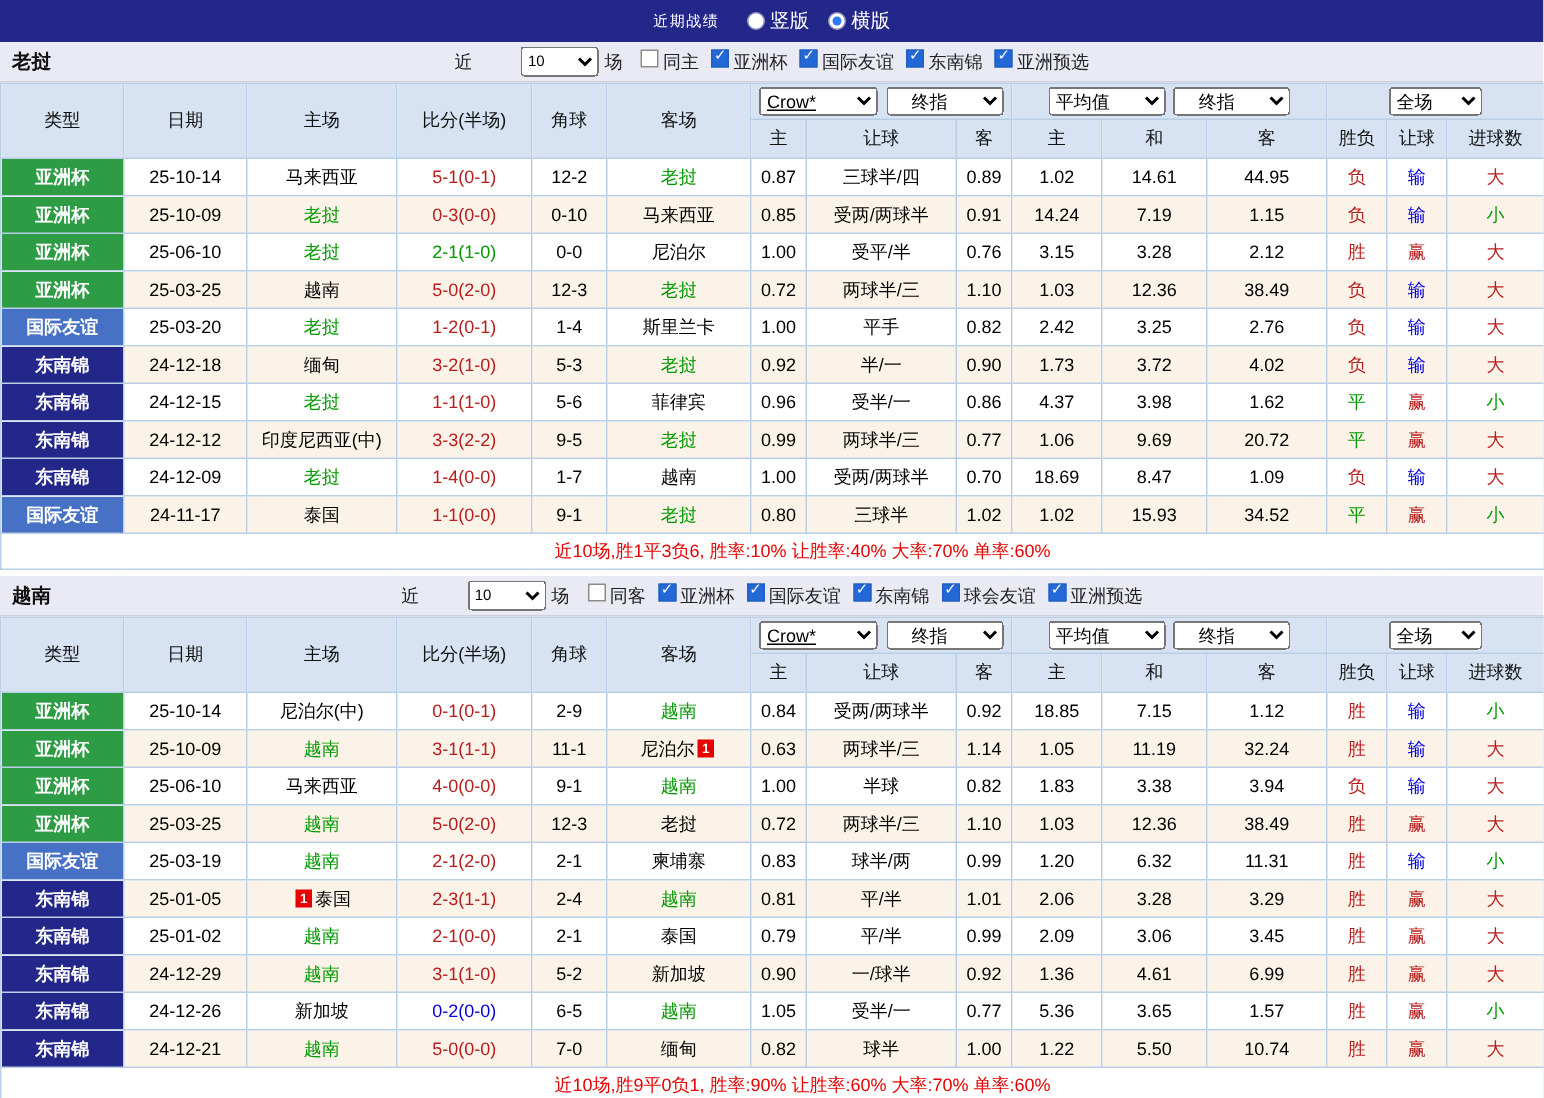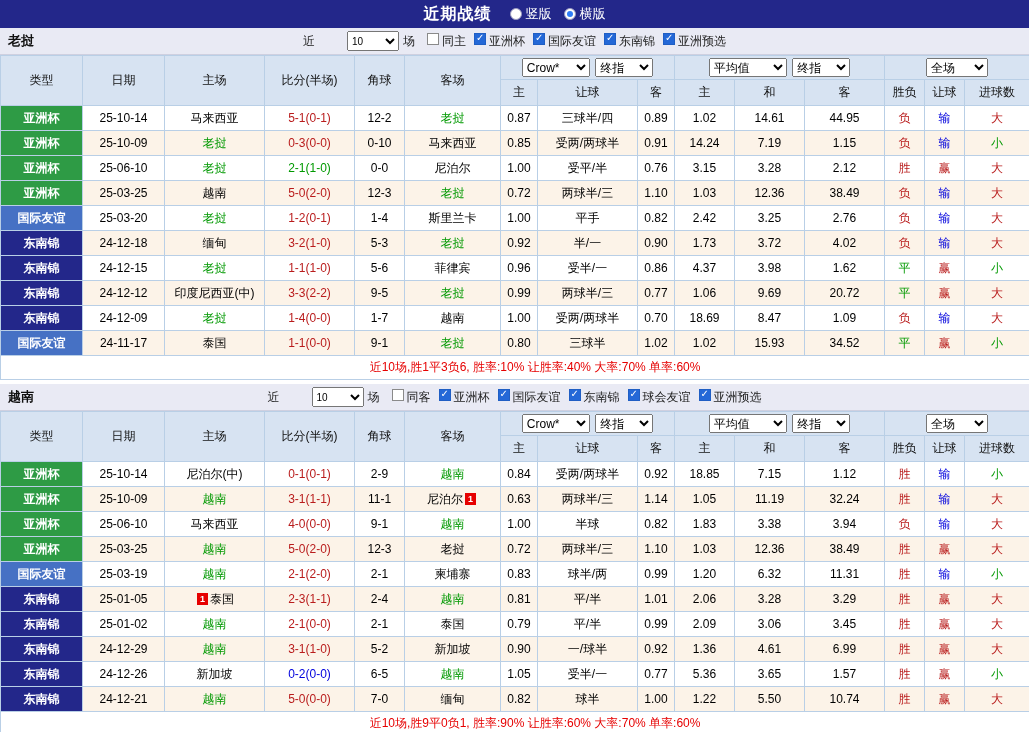--- a/index.html
+++ b/index.html
@@ -9,21 +9,21 @@
     font-family:"Liberation Sans","DejaVu Sans",sans-serif;
     background:#fff;
     -webkit-font-smoothing:antialiased;
   }
   
   .topbar {
     height:28px; background:#23278a; color:#fff;
     display:flex; align-items:center; justify-content:center; gap:18px;
     font-size:13px;
   }
-  .topbar .title { font-weight:bold; font-size:16px; letter-spacing:1px; }
+  .topbar .title { font-weight:normal; font-size:10px; letter-spacing:1px; }
   .radio-group { display:flex; align-items:center; gap:12px; }
   .radio-opt { display:inline-flex; align-items:center; gap:4px; cursor:pointer; }
   .radio {
     width:12px; height:12px; border-radius:50%;
     background:#fff; border:1px solid #9a9ac0; position:relative; display:inline-block;
   }
   .radio.sel::after {
     content:""; position:absolute; left:2px; top:2px; right:2px; bottom:2px;
     border-radius:50%; background:#2f7df6;
   }
@@ -52,22 +52,22 @@
     border-collapse:collapse; table-layout:fixed; width:1029px;
     font-size:12px; text-align:center; color:#000;
   }
   th,td { border:1px solid #b9cfe6; padding:0; overflow:hidden; white-space:nowrap; }
   thead th { background:#d7e3f2; font-weight:normal; color:#111; }
   tr.hr1 th { height:24px; }
   tr.hr2 th { height:26px; }
   tbody td { height:25px; }
   tbody tr:nth-child(even) { background:#fcf3e8; }
   .selcell select { font-size:12px; height:19px; margin:0 1px; vertical-align:middle; }
-  .sel-book { width:68px; }
-  .sel-idx { width:58px; }
+  .sel-book { width:79px;text-decoration:underline; }
+  .sel-idx { width:78px;padding-left:12px; }
   .sel-avg { width:78px; }
   .sel-scope { width:62px; }
   td.type { color:#fff; font-weight:bold; }
   .t-asia { background:#2e9b45; }
   .t-friendly { background:#4671c4; }
   .t-sea { background:#23278a; }
   .s-red,.c-red { color:#b91c1c; }
   .s-green,.c-green { color:#009900; }
   .s-blue,.c-blue { color:#0000dd; }
   .focus { color:#009900; }

